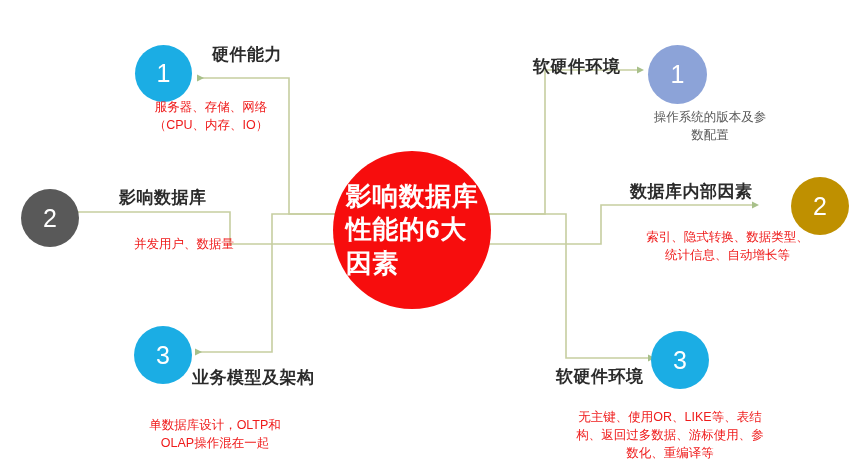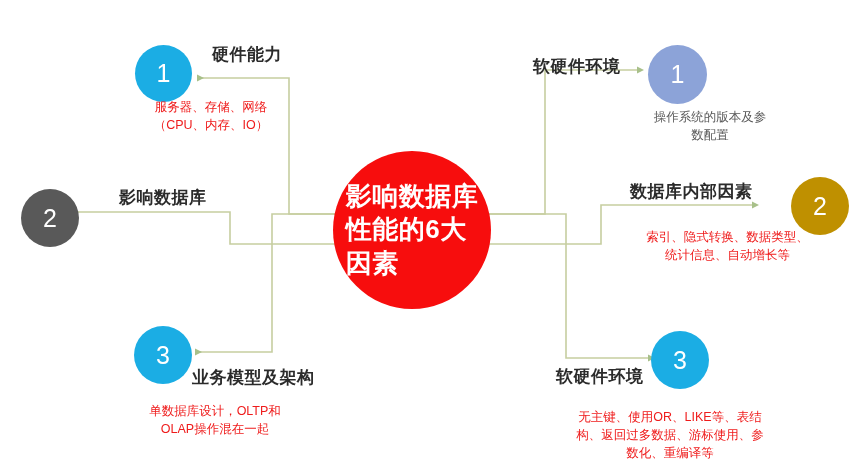--- a/index.html
+++ b/index.html
@@ -126,33 +126,34 @@
     <span>1</span>
   </div>
   <div class="title" style="left:533px; top:42px;margin-top:13px;">软硬件环境</div>
   <div class="desc muted center-al" style="left:635px; top:108px; width:150px; white-space:pre-line;">操作系统的版本及参
 数配置</div>
 
   <div class="badge" style="left:21px; top:189px; width:58px; height:58px; background:#595959;">
     <span>2</span>
   </div>
   <div class="title" style="left:119px; top:186px;">影响数据库</div>
+  <div class="desc left-al" style="left:84px; top:235px; width:200px; white-space:pre-line;">并发用户、数据量</div>
 
   <div class="badge" style="left:791px; top:177px; width:58px; height:58px; background:#bf9000;">
     <span>2</span>
   </div>
   <div class="title" style="left:630px; top:180px;">数据库内部因素</div>
   <div class="desc left-al" style="left:615px; top:228px; width:225px; white-space:pre-line;">索引、隐式转换、数据类型、
 统计信息、自动增长等</div>
 
   <div class="badge" style="left:134px; top:326px; width:58px; height:58px; background:#1bade4;">
     <span>3</span>
   </div>
   <div class="title" style="left:192px; top:366px;">业务模型及架构</div>
-  <div class="desc center-al" style="left:100px; top:402px; width:230px; white-space:pre-line;">单数据库设计，OLTP和
+  <div class="desc center-al" style="left:100px; top:416px; width:230px; white-space:pre-line;">单数据库设计，OLTP和
 OLAP操作混在一起</div>
 
   <div class="badge" style="left:651px; top:331px; width:58px; height:58px; background:#1bade4;">
     <span>3</span>
   </div>
   <div class="title" style="left:556px; top:365px;">软硬件环境</div>
   <div class="desc center-al" style="left:520px; top:400px; width:300px; white-space:pre-line;margin-top:8px;">无主键、使用OR、LIKE等、表结
 构、返回过多数据、游标使用、参
 数化、重编译等</div>
 

